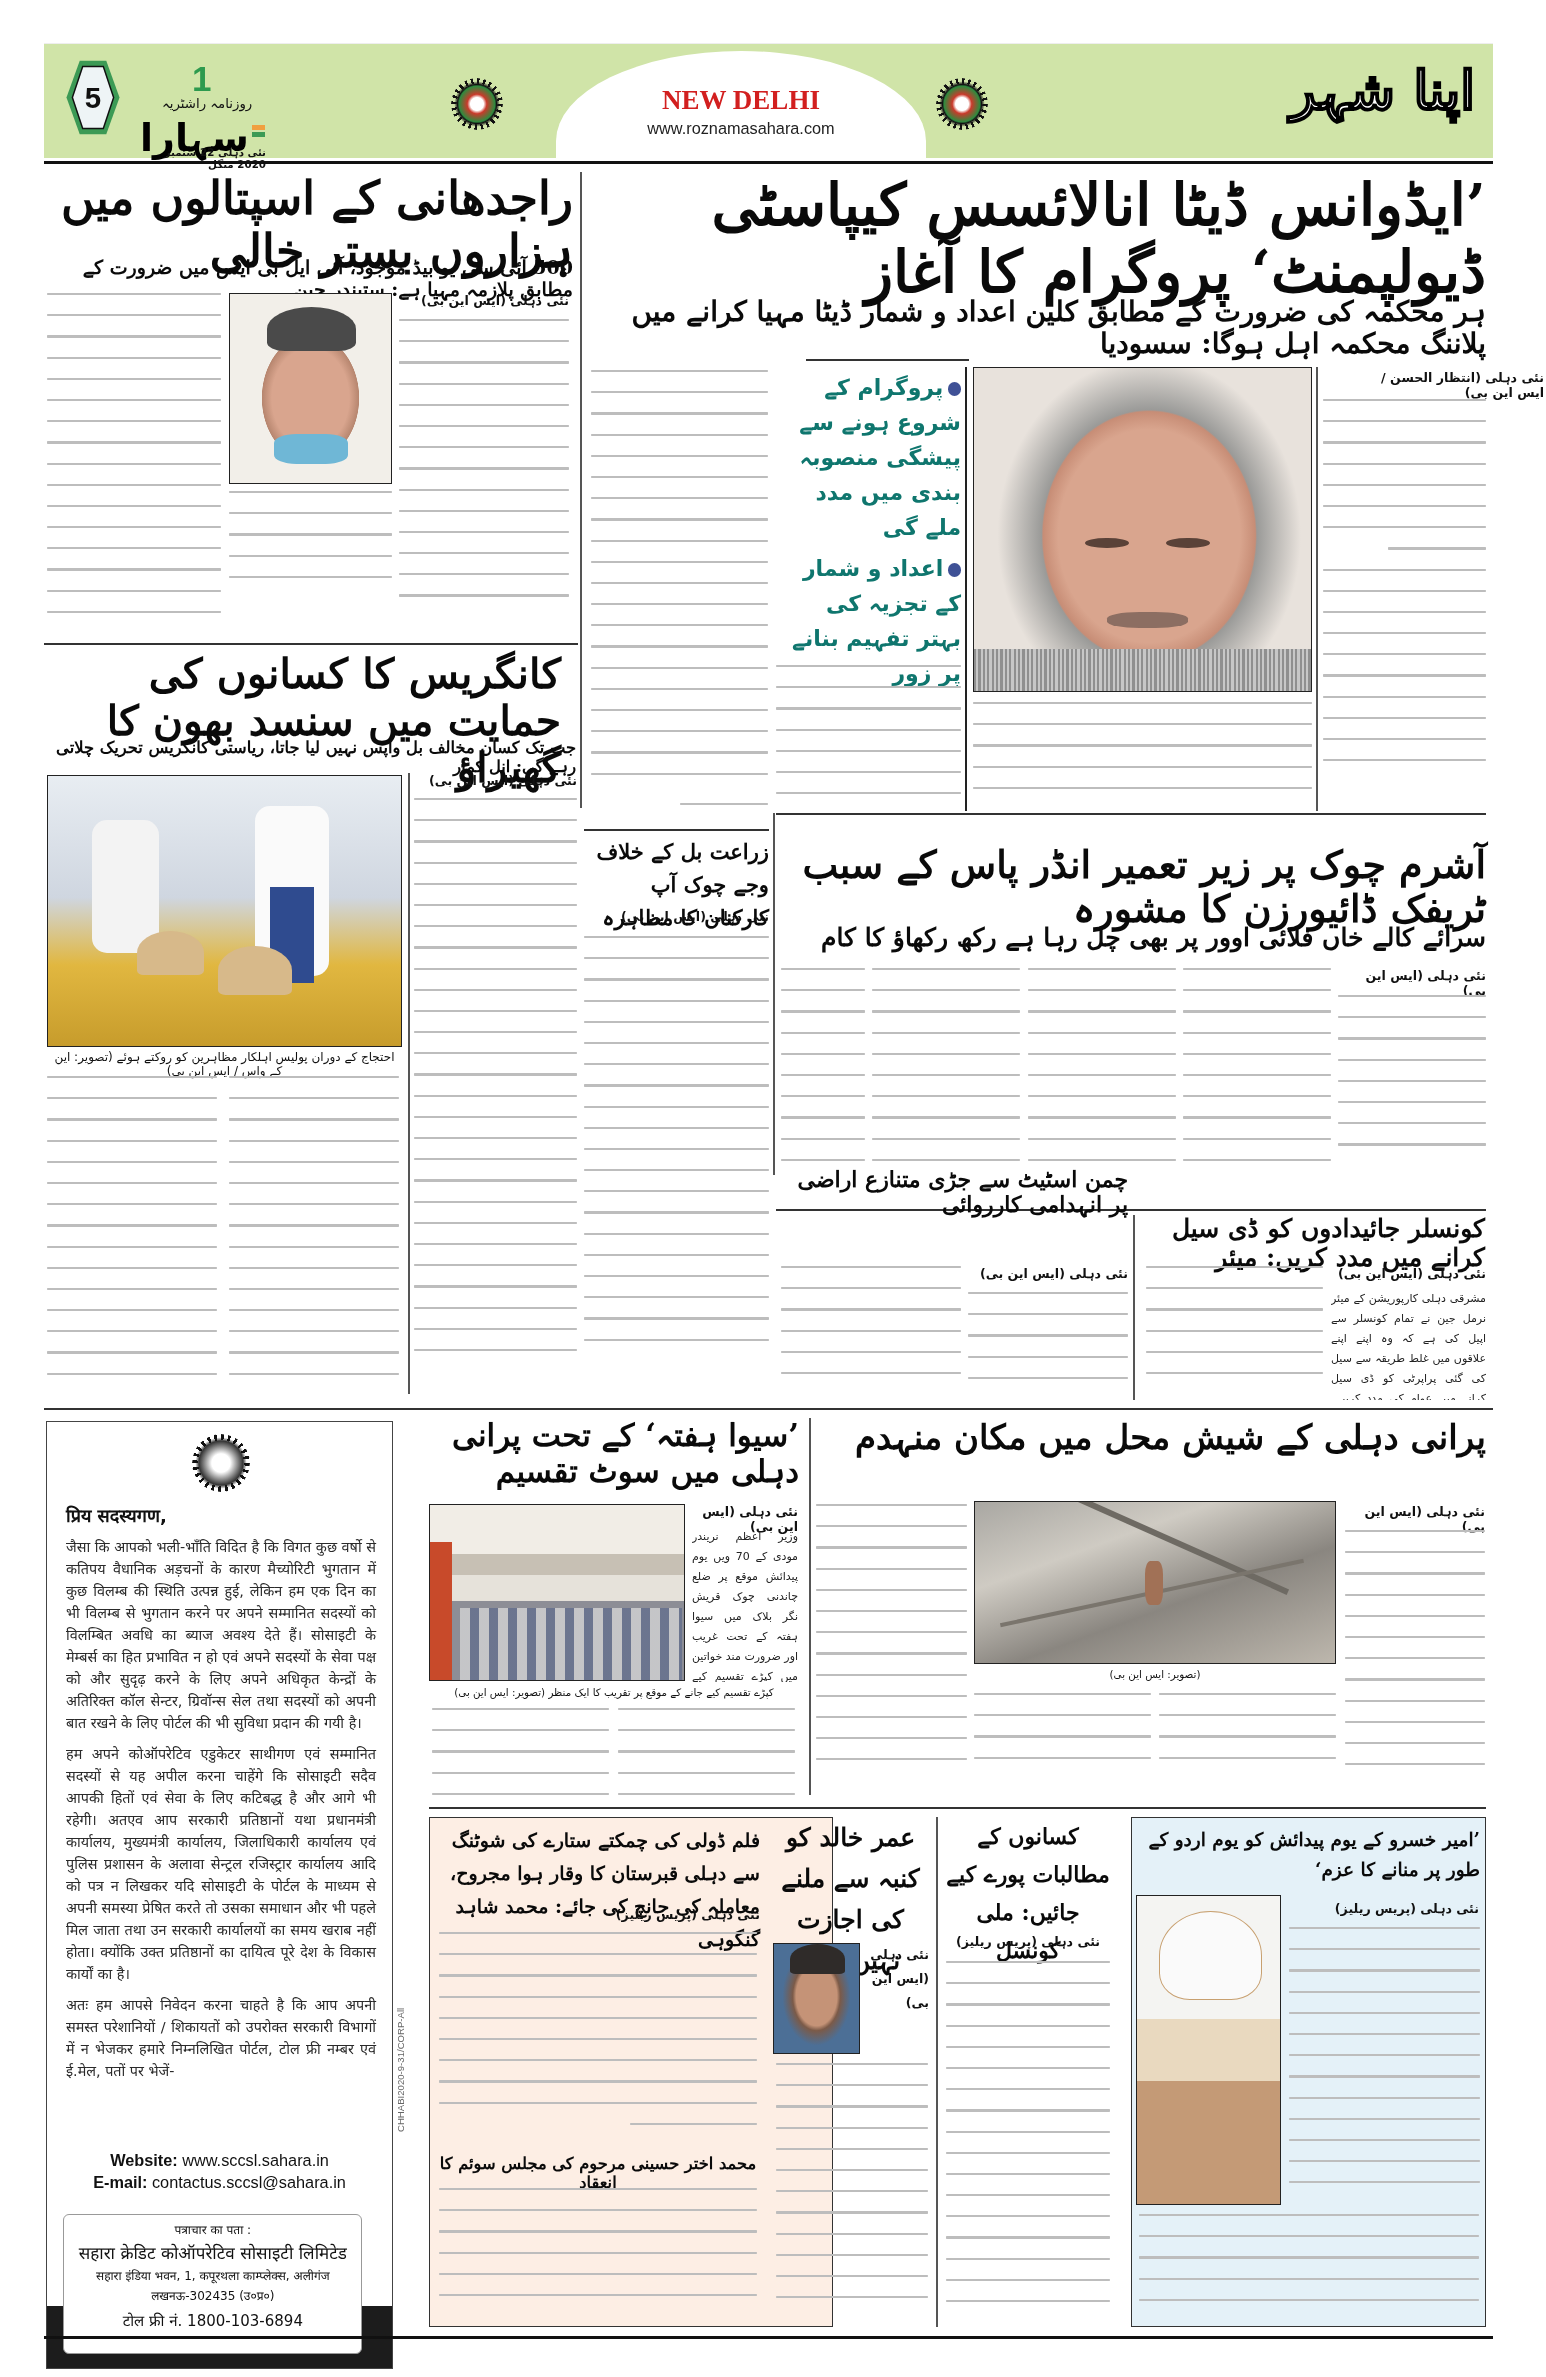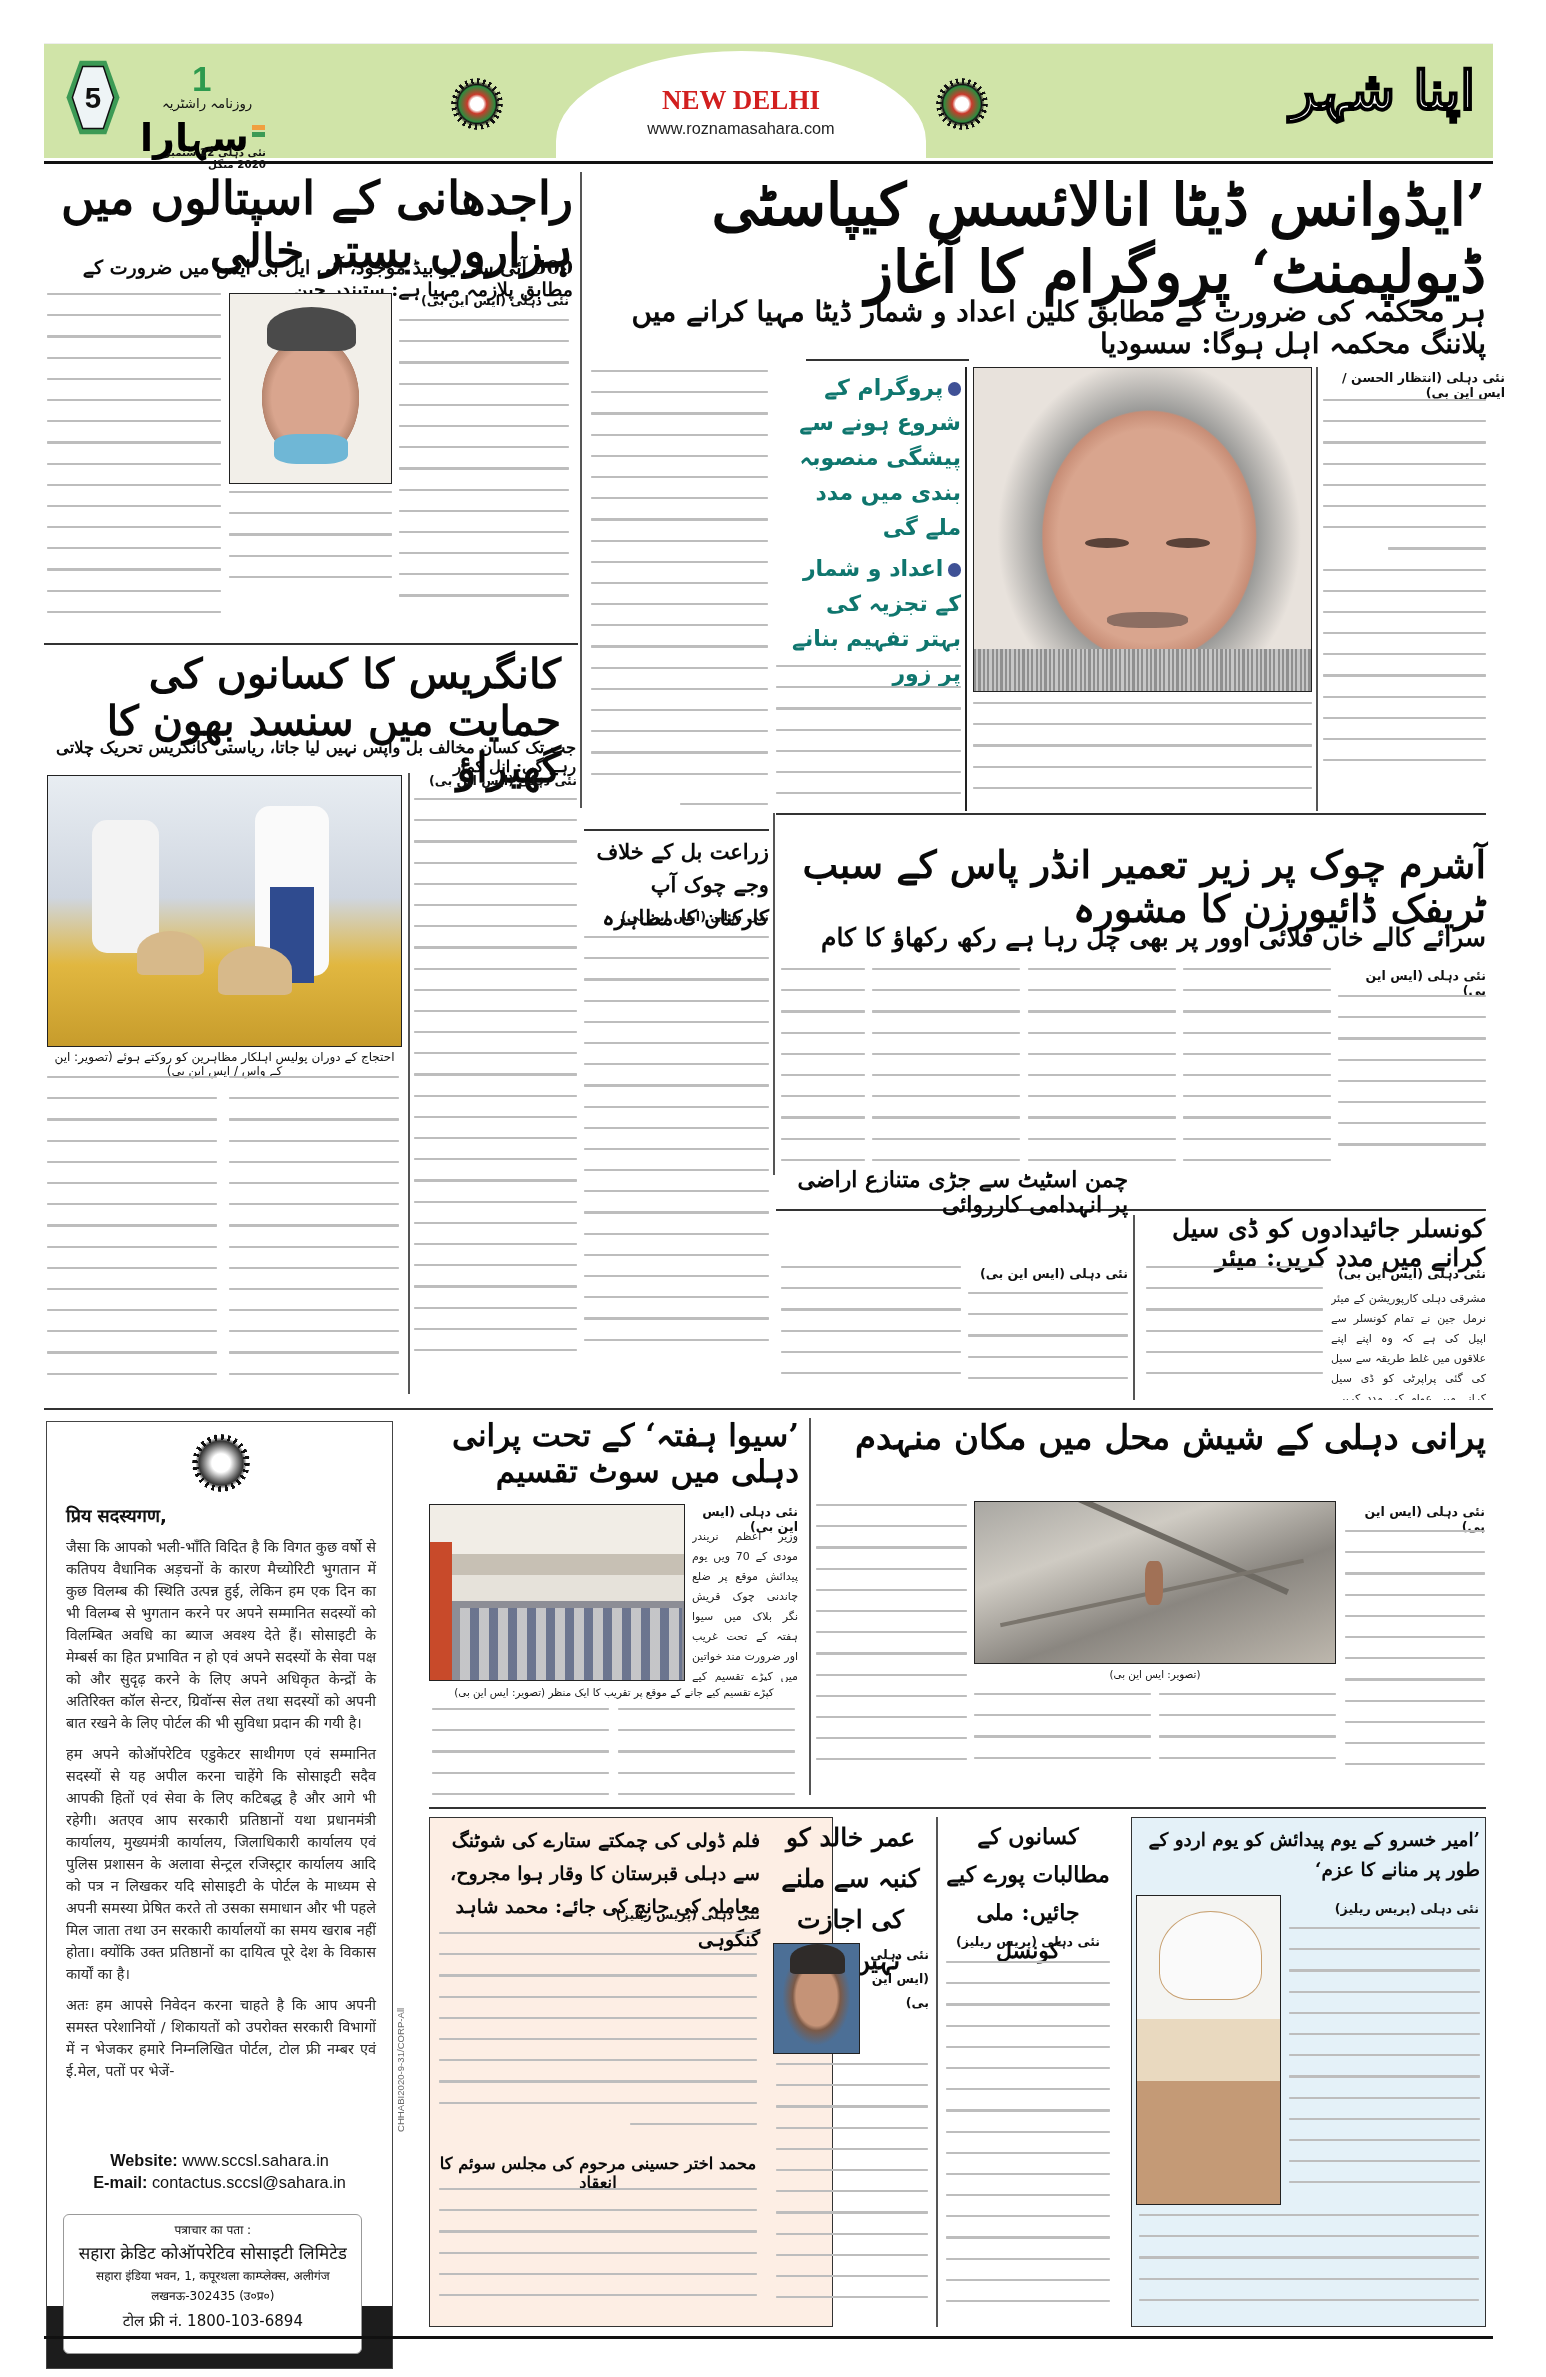--- a/index.html
+++ b/index.html
@@ -72,21 +72,21 @@
   </div>
   <div class="sun" style="left:895px;top:37px;"></div>
   <div id="section-title" class="abs">اپنا شہر</div>
 </div>
 <div class="rule" style="left:44px;top:161px;width:1449px;height:3px;background:#111;"></div>
 
 <div class="abs urdu hl" style="left:584px;top:172px;width:902px;font-size:58px;">’ایڈوانس ڈیٹا انالائسس کیپاسٹی ڈیولپمنٹ‘ پروگرام کا آغاز</div>
 <div class="abs urdu hl" style="left:584px;top:296px;width:902px;font-size:28px;">ہر محکمہ کی ضرورت کے مطابق کلین اعداد و شمار ڈیٹا مہیا کرانے میں پلاننگ محکمہ اہل ہوگا: سسودیا</div>
 <div class="rule" style="left:806px;top:359px;width:163px;height:1.5px;"></div>
 
-<div class="abs urdu dateline" style="left:1342px;top:370px;width:163px;">نئی دہلی (انتظار الحسن / ایس این بی)</div>
+<div class="abs urdu dateline" style="left:1381px;top:370px;width:163px;">نئی دہلی (انتظار الحسن / ایس این بی)</div>
 <div class="lines" style="left:1323px;top:399px;width:163px;">
   <div></div>
     <div></div>
     <div></div>
     <div></div>
     <div></div>
     <div></div>
     <div></div>
     <div style="width:60%;margin-left:40%"></div>
     <div></div>

